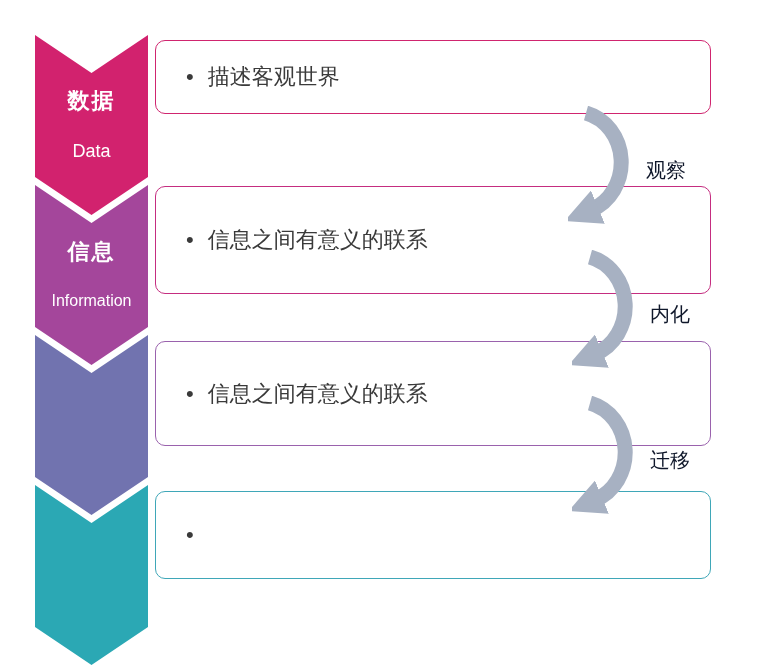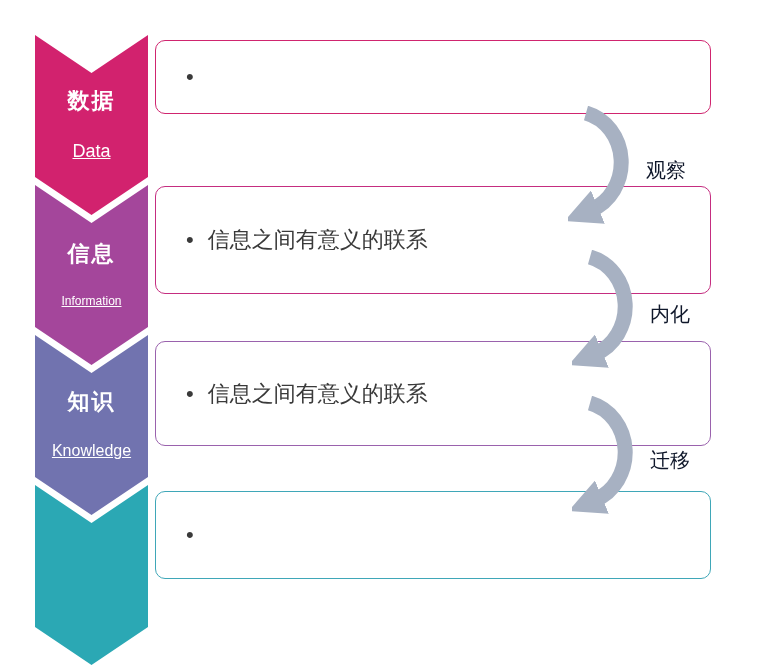--- a/index.html
+++ b/index.html
@@ -7,21 +7,21 @@
   body { font-family:"Liberation Sans","DejaVu Sans",sans-serif; }
   .canvas { position:relative; width:762px; height:672px; background:#ffffff; overflow:hidden; }
 
   .chevron { position:absolute; left:35px; width:113px; height:180px; z-index:1; }
   .chevron-label {
     position:absolute; left:35px; width:113px; height:180px; z-index:2;
     display:flex; flex-direction:column; align-items:center; justify-content:center;
     color:#ffffff; pointer-events:none;gap:25px;
   }
   .chevron-label .zh { font-size:22px; font-weight:bold; letter-spacing:2px; line-height:1.2; }
-  .chevron-label .en { font-size:18px; line-height:1.25; margin-top:1px;text-decoration:underline; }
+  .chevron-label .en { font-size:18px; line-height:1.25; margin-top:1px; }
 
   .stage-box {
     position:absolute; left:155px; width:556px; background:#ffffff;
     border:1.5px solid #cccccc; border-radius:10px;
     display:flex; align-items:center; padding-left:30px; z-index:1;
   }
   .bullet-line { display:flex; align-items:center; color:#3a3a3a; font-size:22px; }
   .bullet-dot { font-size:22px; margin-right:14px; color:#3a3a3a; }
 
   .arrow { position:absolute; width:88px; height:124px; z-index:5; }
@@ -35,39 +35,40 @@
   <svg class="chevron" style="top:35px" viewBox="0 0 113 180">
     <polygon points="0,0 56.5,38 113,0 113,142 56.5,180 0,142" fill="#d2226e"></polygon>
   </svg>
   <div class="chevron-label" style="top:35px">
     <div class="zh">数据</div>
     <div class="en">Data</div>
   </div>
   <div class="stage-box" style="top: 40px; height: 74px; border-color: rgb(208, 37, 111);">
     <div class="bullet-line">
       <span class="bullet-dot">•</span>
+      <span>描述客观世界</span>
     </div>
   </div>
 
   <svg class="arrow" style="left:568px; top:106px" viewBox="0 0 88 124">
     <defs>
       <marker id="ah0" markerWidth="2.4" markerHeight="2.4" refX="0.5" refY="1.2" orient="auto">
         <path d="M0,0 L2.4,1.2 L0,2.4 Z" fill="#a7b1c2"></path>
       </marker>
     </defs>
     <path d="M 18 7 A 47 51 0 0 1 23 104" fill="none" stroke-width="15" marker-end="url(#ah0)" stroke="#a7b1c2"></path>
   </svg>
   <div class="transition-label" style="left:646px; top:160px">观察</div>
 
   <svg class="chevron" style="top:185px" viewBox="0 0 113 180">
     <polygon points="0,0 56.5,38 113,0 113,142 56.5,180 0,142" fill="#a4469b"></polygon>
   </svg>
   <div class="chevron-label" style="top:185px">
     <div class="zh">信息</div>
-    <div class="en" style="font-size:12px">Information</div>
+    <div class="en" style="font-size:16px">Information</div>
   </div>
   <div class="stage-box" style="top: 186px; height: 108px; border-color: rgb(197, 45, 128);">
     <div class="bullet-line">
       <span class="bullet-dot">•</span>
       <span>信息之间有意义的联系</span>
     </div>
   </div>
 
   <svg class="arrow" style="left:572px; top:250px" viewBox="0 0 88 124">
     <defs>
@@ -75,24 +76,20 @@
         <path d="M0,0 L2.4,1.2 L0,2.4 Z" fill="#a7b1c2"></path>
       </marker>
     </defs>
     <path d="M 18 7 A 47 51 0 0 1 23 104" fill="none" stroke-width="15" marker-end="url(#ah1)" stroke="#a7b1c2"></path>
   </svg>
   <div class="transition-label" style="left:650px; top:304px">内化</div>
 
   <svg class="chevron" style="top:335px" viewBox="0 0 113 180">
     <polygon points="0,0 56.5,38 113,0 113,142 56.5,180 0,142" fill="#7173af"></polygon>
   </svg>
-  <div class="chevron-label" style="top:335px">
-    <div class="zh">知识</div>
-    <div class="en" style="font-size:16px">Knowledge</div>
-  </div>
   <div class="stage-box" style="top: 341px; height: 105px; border-color: rgb(154, 98, 173);">
     <div class="bullet-line">
       <span class="bullet-dot">•</span>
       <span>信息之间有意义的联系</span>
     </div>
   </div>
 
   <svg class="arrow" style="left:572px; top:396px" viewBox="0 0 88 124">
     <defs>
       <marker id="ah2" markerWidth="2.4" markerHeight="2.4" refX="0.5" refY="1.2" orient="auto">

